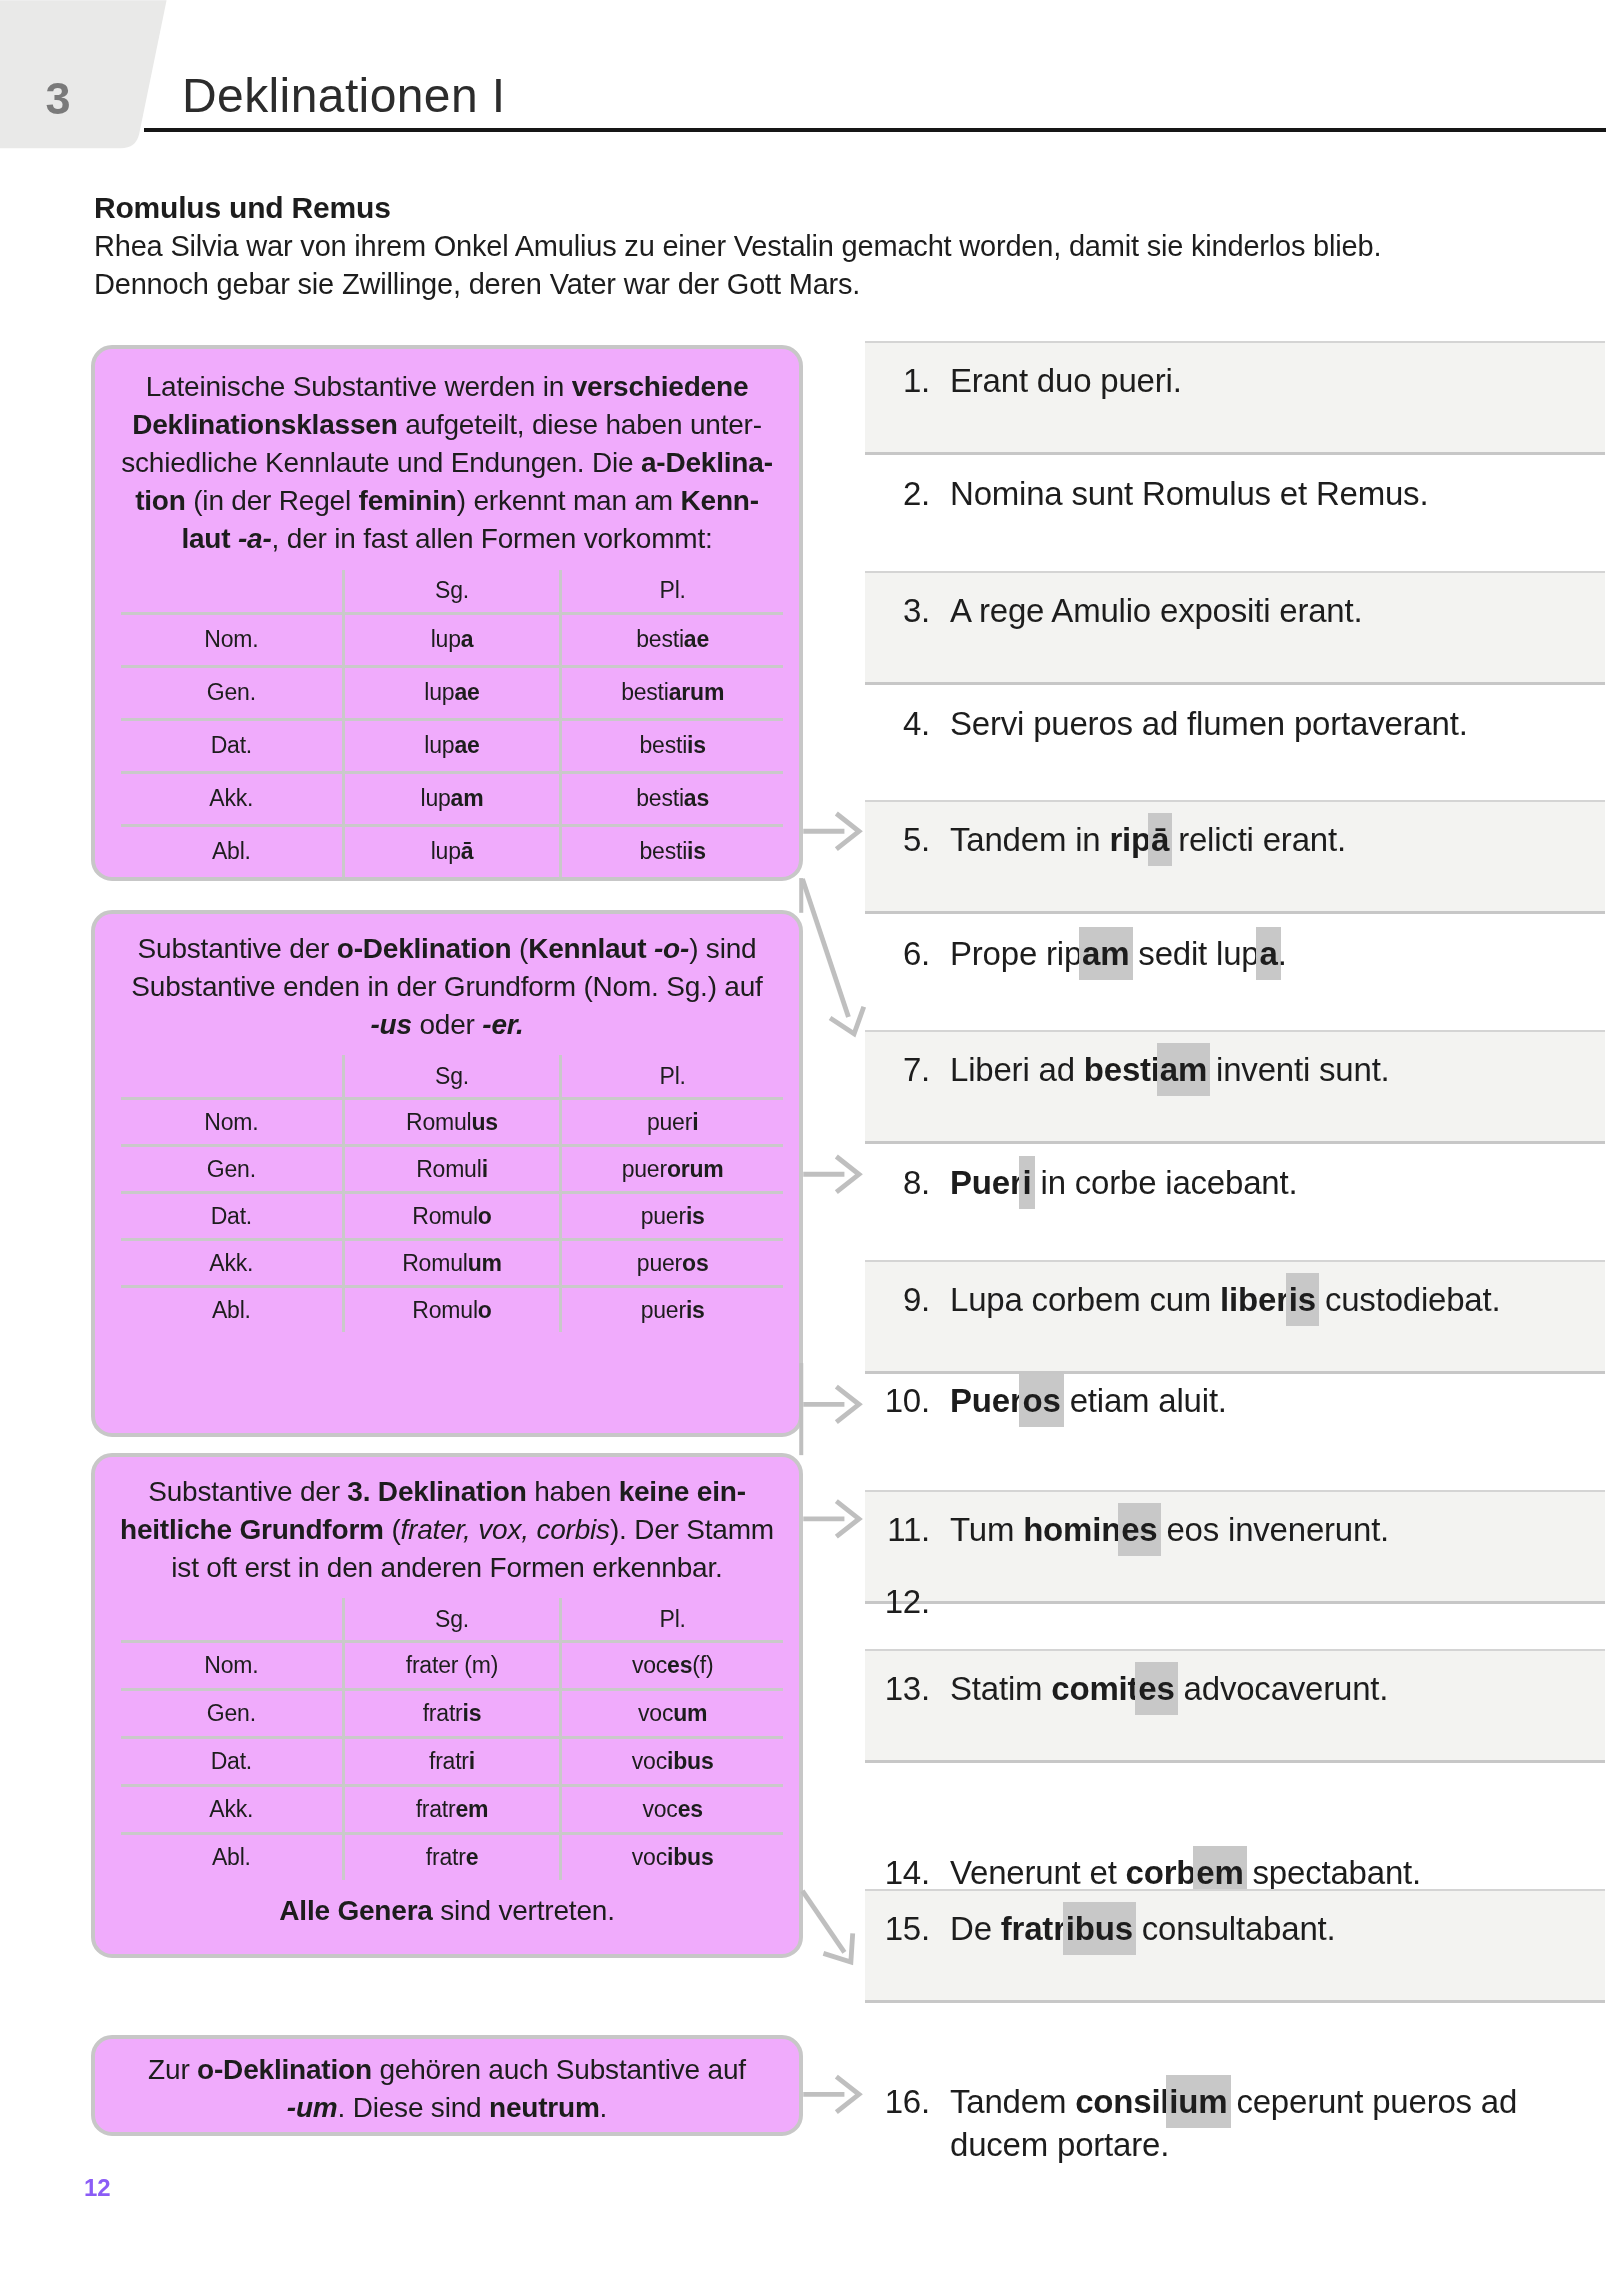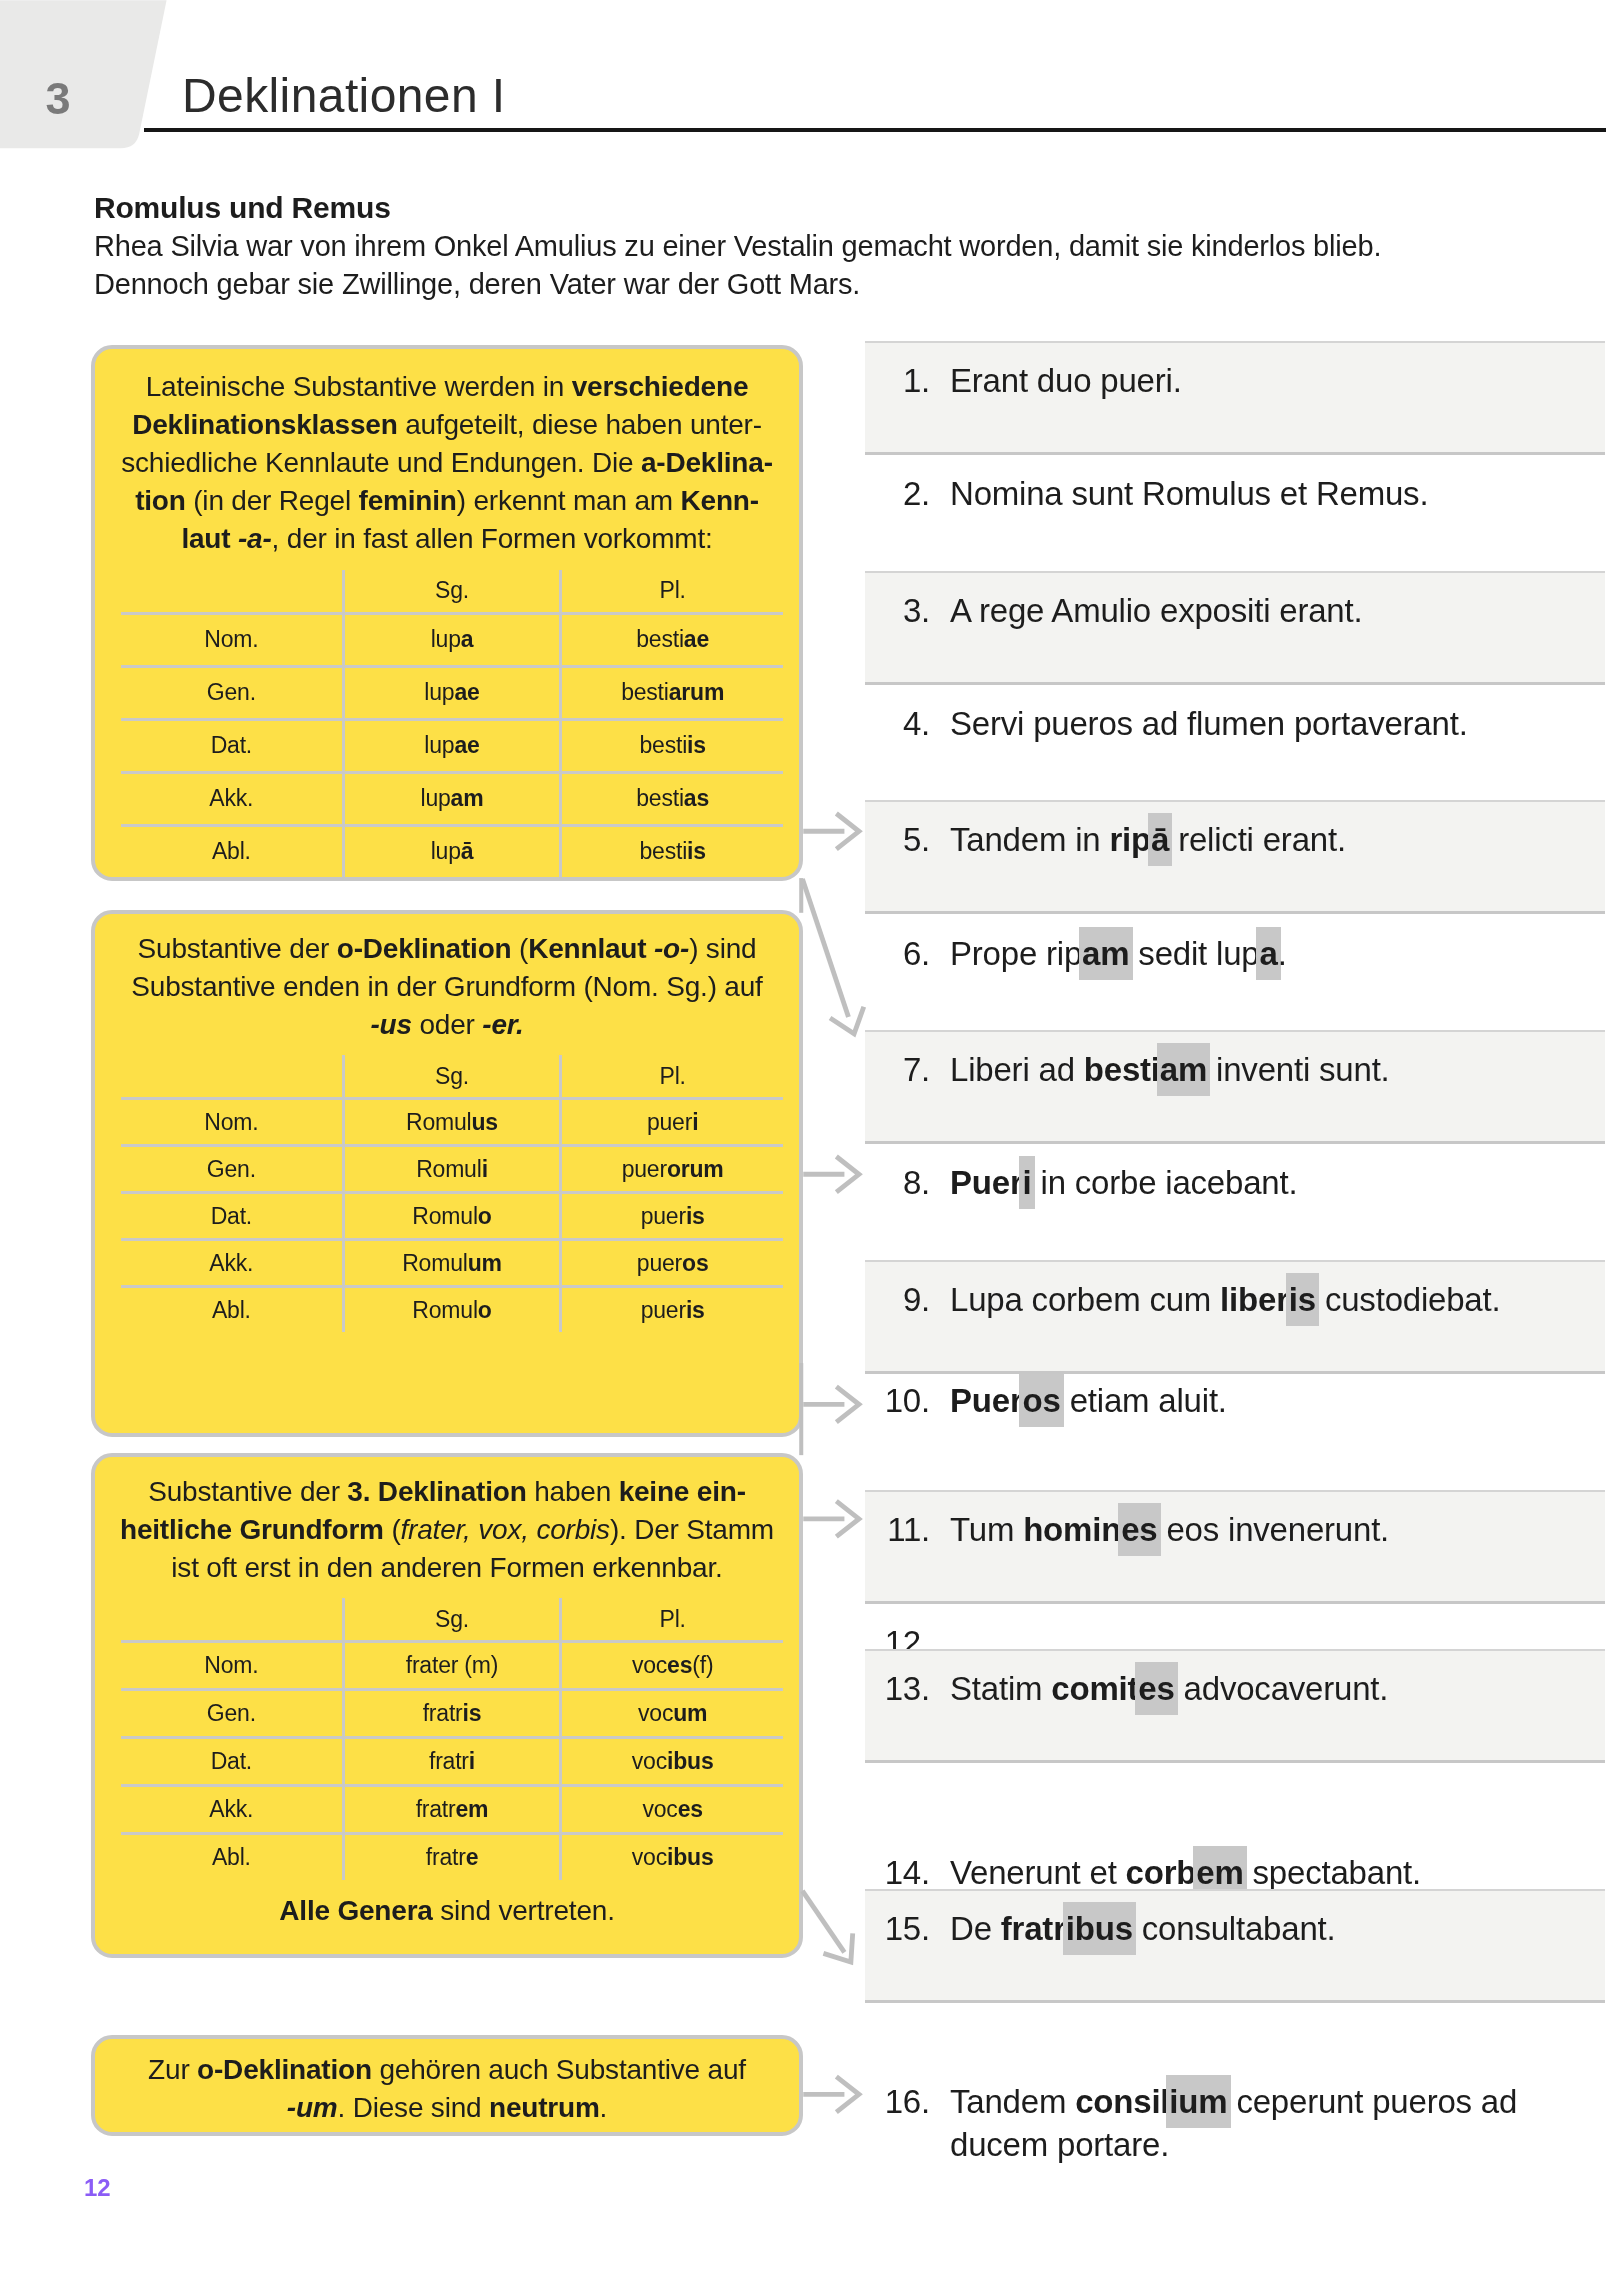--- a/index.html
+++ b/index.html
@@ -11,21 +11,21 @@
   .chapter-num{position:absolute;left:32px;top:73px;width:52px;text-align:center;
                font-size:45px;font-weight:700;color:var(--chapgray,#7a7a7a);}
   .page-title{position:absolute;left:182px;top:68px;font-size:48px;font-weight:400;color:#2c2c2c;letter-spacing:0.4px;}
   .title-rule{position:absolute;left:144px;top:128px;width:1462px;height:4px;background:var(--rule,#161616);}
 
   
   .intro{position:absolute;left:94px;top:189px;width:1469px;font-size:29px;line-height:38px;}
   .intro .ih{font-weight:700;font-size:30px;}
 
   
-  .infobox{position:absolute;left:91px;width:712px;box-sizing:border-box;background:#fde047;
+  .infobox{position:absolute;left:91px;width:712px;box-sizing:border-box;background:#f0abfc;
            border:4px solid var(--boxborder,#c7c7c7);border-radius:21px;}
   .box1{top:345px;height:536px;padding-top:19.4px;}
   .box2{top:910px;height:527px;padding-top:16px;}
   .box3{top:1453px;height:505px;padding-top:16px;}
   .box4{top:2035px;height:101px;padding-top:12px;}
   .box-para{text-align:center;font-size:28px;line-height:38px;}
   .box-footer{text-align:center;font-size:28px;margin-top:14.5px;}
 
   .decl-table{display:grid;grid-template-columns:1fr 1fr 1fr;margin:11.3px 16px 0 26px;font-size:23px;}
   .cell{display:flex;align-items:center;justify-content:center;height:var(--rh,47px);}
@@ -315,21 +315,21 @@
         <span class="stext"><span>Lupa corbem cum </span><span class="b">liber</span><span class="b hl">is</span><span> custodiebat.</span></span>
       </div>
       <div class="slot" style="top: 1022px;">
         <span class="snum">10.</span>
         <span class="stext"><span class="b">Puer</span><span class="b hl">os</span><span> etiam aluit.</span></span>
       </div>
       <div class="slot shaded" style="top: 1149px;">
         <span class="snum">11.</span>
         <span class="stext"><span>Tum </span><span class="b">homin</span><span class="b hl">es</span><span> eos invenerunt.</span></span>
       </div>
-      <div class="slot" style="top: 1264px; flex-direction: column;">
+      <div class="slot" style="top: 1223px; flex-direction: column;">
         <span class="snum">12.</span>
       </div>
       <div class="slot shaded" style="top: 1308px;">
         <span class="snum">13.</span>
         <span class="stext"><span>Statim </span><span class="b">comit</span><span class="b hl">es</span><span> advocaverunt.</span></span>
       </div>
       <div class="slot" style="top: 1494px;">
         <span class="snum">14.</span>
         <span class="stext"><span>Venerunt et </span><span class="b">corb</span><span class="b hl">em</span><span> spectabant.</span></span>
       </div>

